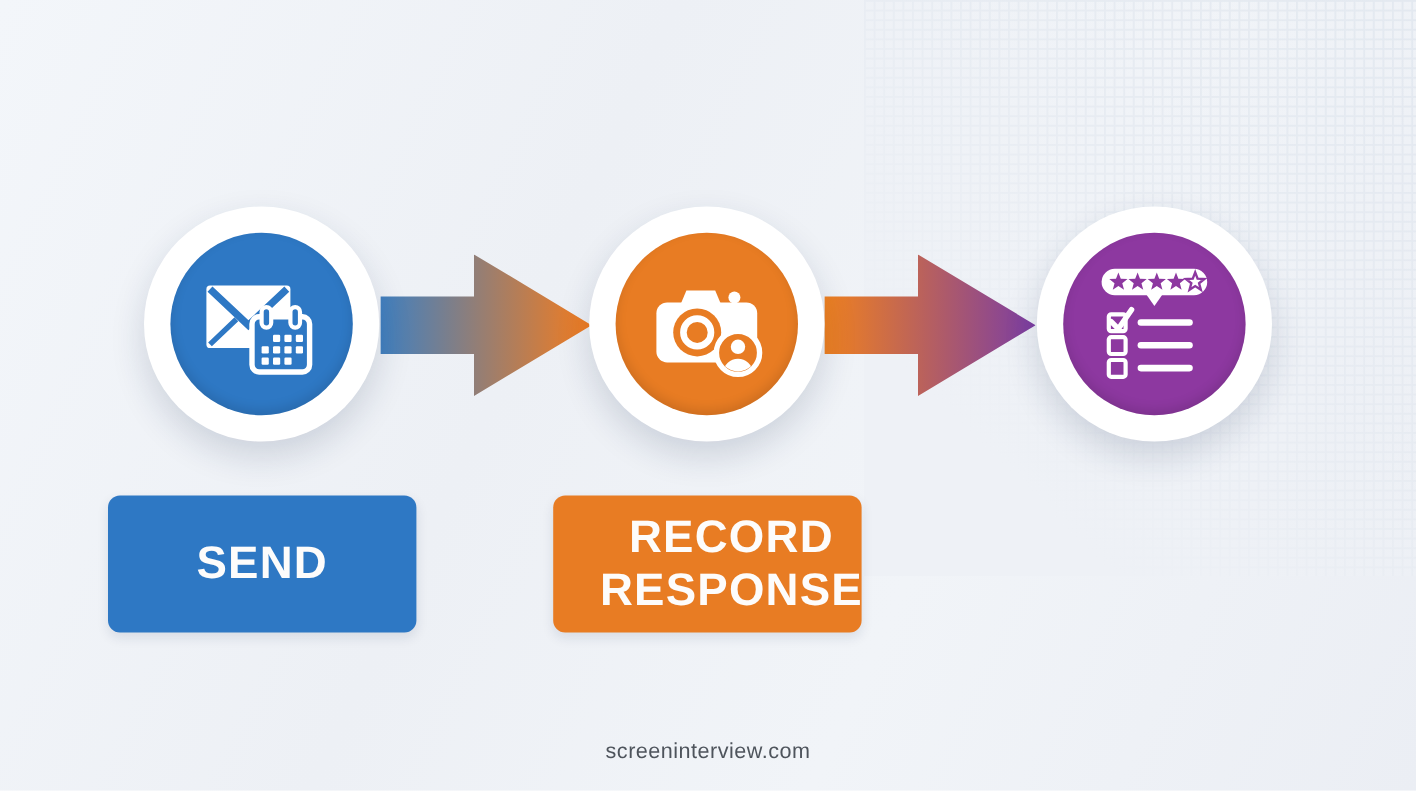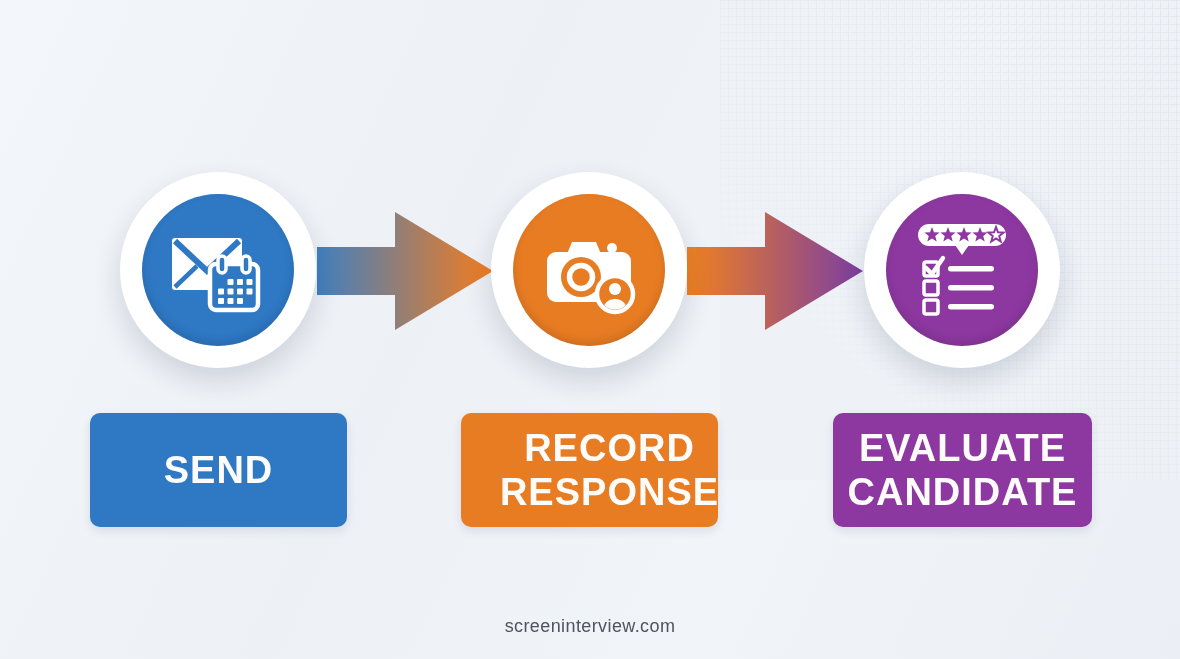--- a/index.html
+++ b/index.html
@@ -182,20 +182,16 @@
     </div>
   </div>
 
   <div class="step-box b1" style="color: rgb(46, 120, 196);">
     <span>SEND</span>
   </div>
   <div class="step-box b2" style="color: rgb(232, 124, 35);">
     <span>RECORD</span>
     <span>RESPONSE</span>
   </div>
-  <div class="step-box b3" style="color: rgb(141, 56, 160);">
-    <span>EVALUATE</span>
-    <span>CANDIDATE</span>
-  </div>
 
   <div class="footer-text" style="color: rgb(78, 84, 92);">screeninterview.com</div>
 
 </div>
 
 </body></html>

